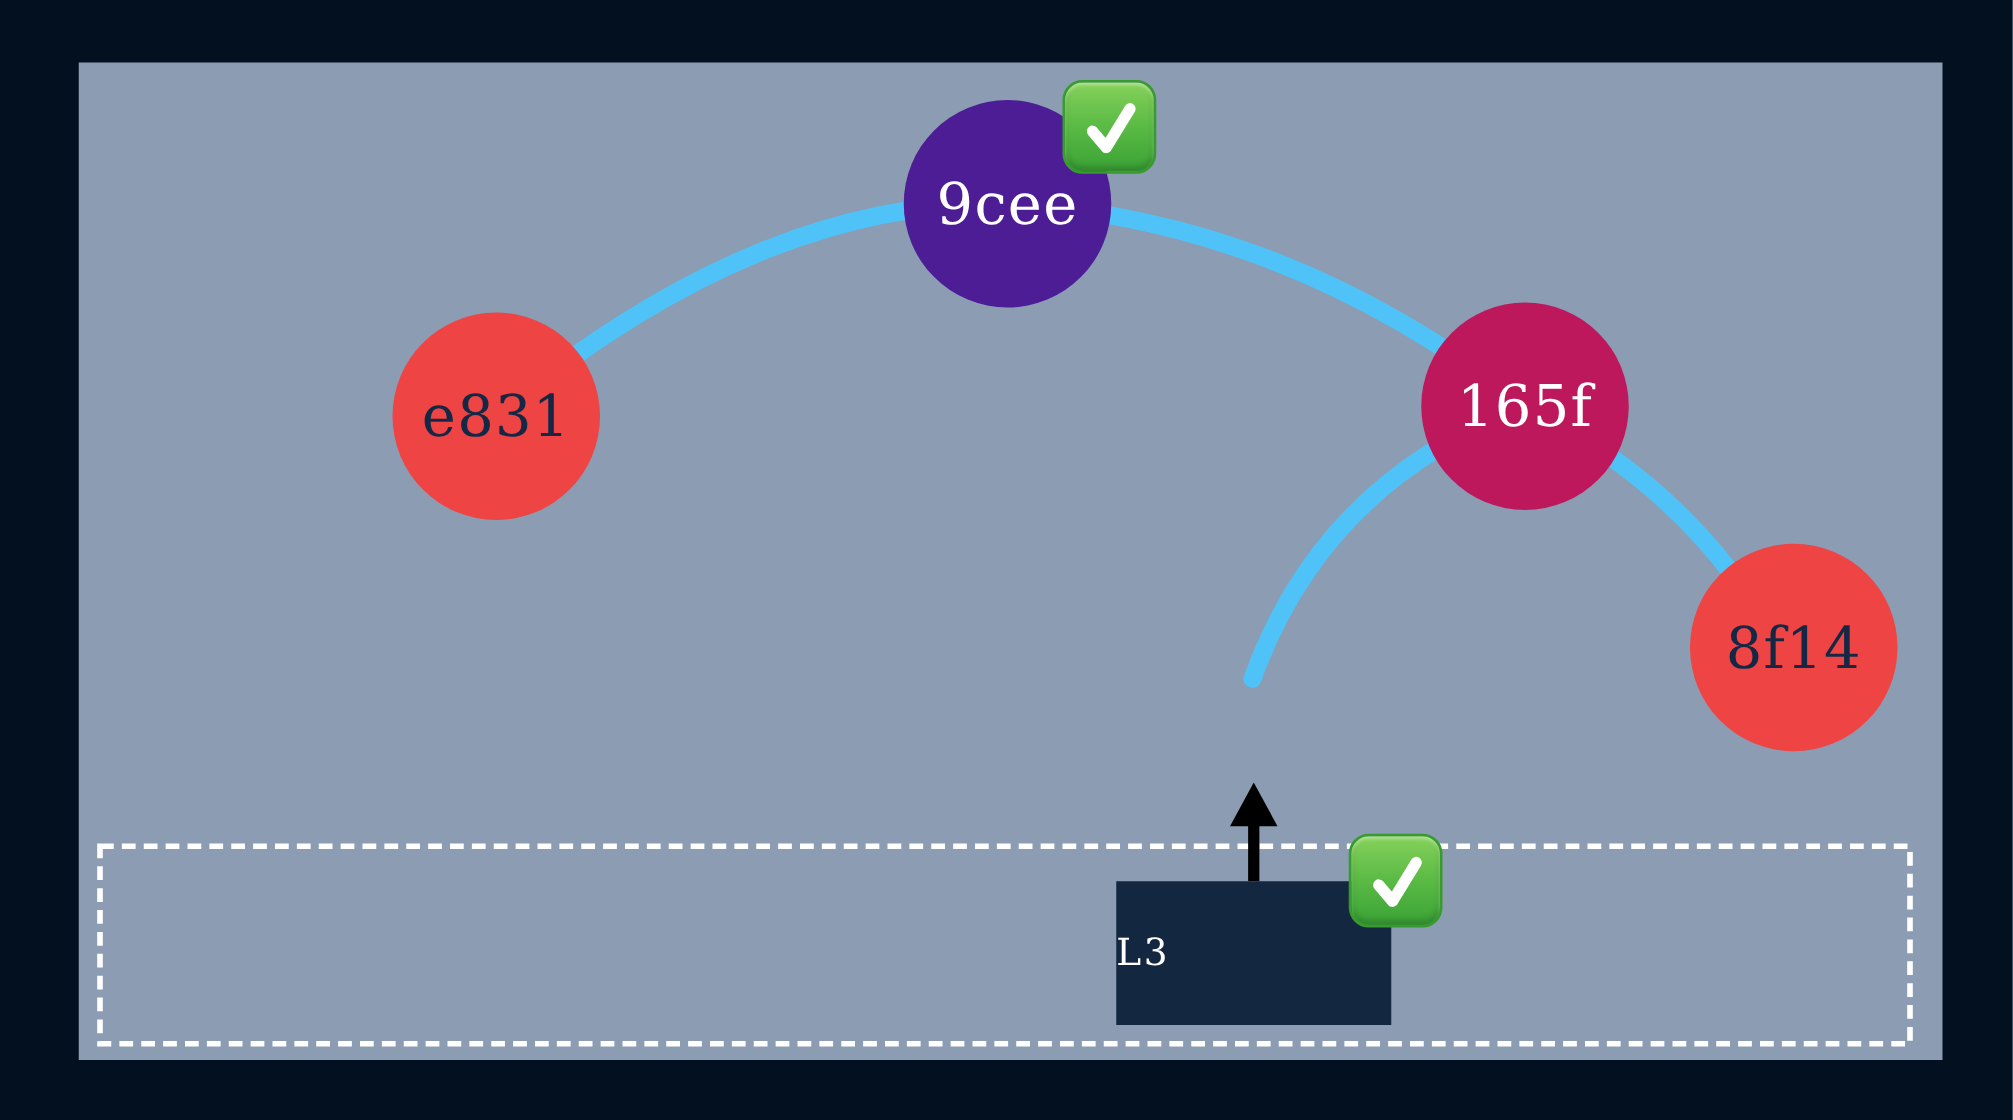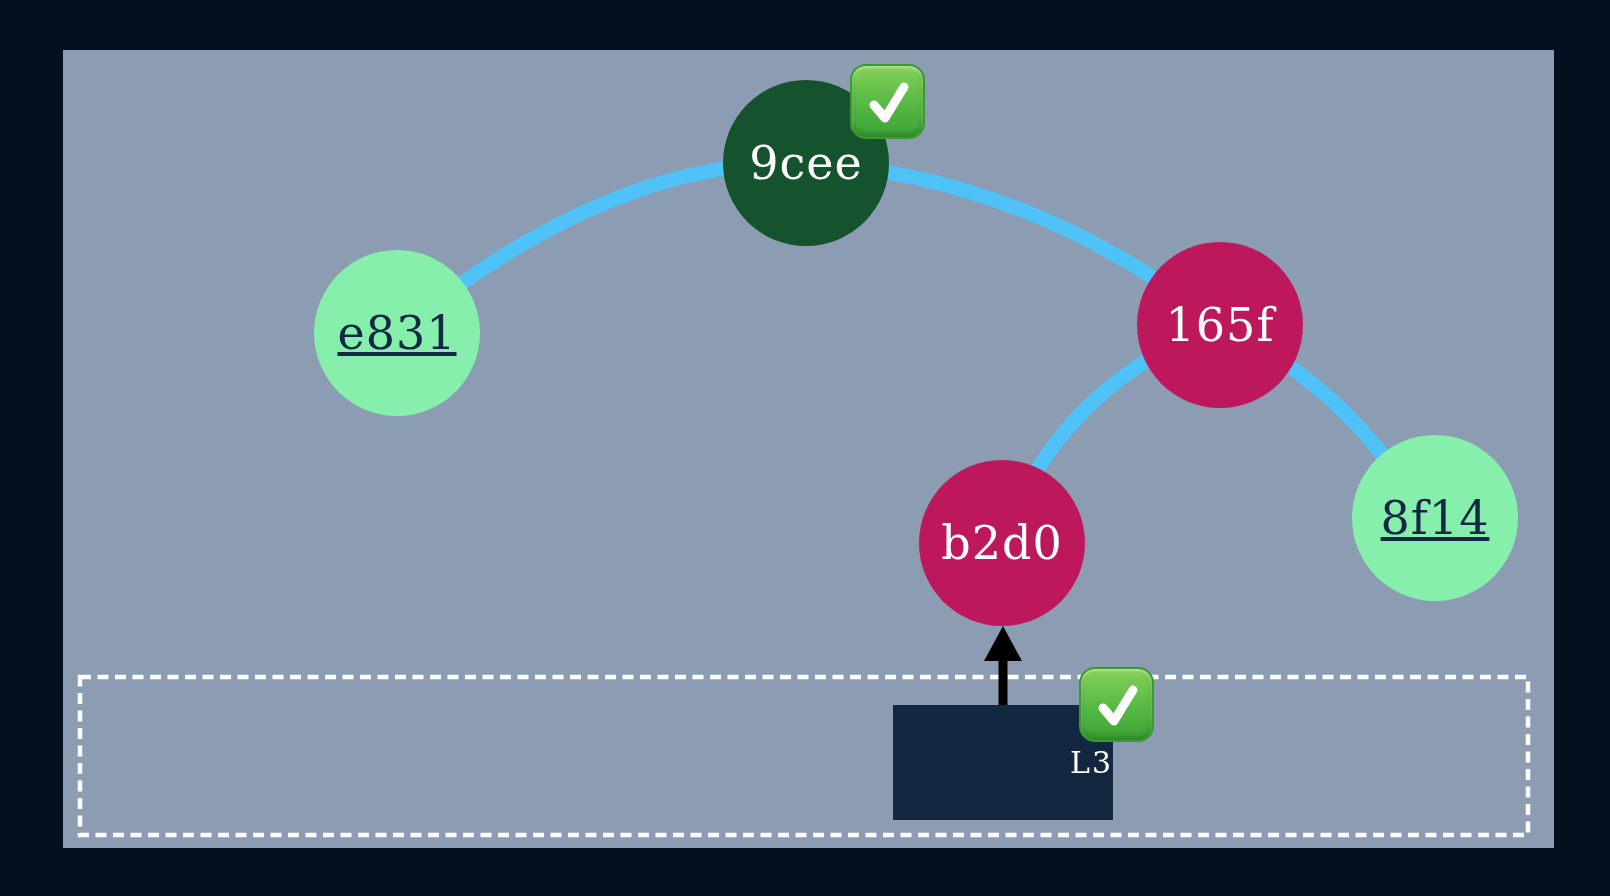--- a/index.html
+++ b/index.html
@@ -12,41 +12,41 @@
     position:absolute;left:63px;top:50px;width:1491px;height:798px;
     background:#8b9cb3;
   }
   .links{position:absolute;left:0;top:0;width:1491px;height:798px;display:block;}
   .edge{fill:none;stroke:#4fc3f7;stroke-width:14.5px;stroke-linecap:round;}
   .node{
     position:absolute;width:166px;height:166px;border-radius:50%;
     display:flex;align-items:center;justify-content:center;
     font-size:46px;letter-spacing:1px;cursor:pointer;
   }
-  .node-navy{background:#14532d;color:#ffffff;}
+  .node-navy{background:#4c1d95;color:#ffffff;}
   .node-gold{background:#be185d;color:#ffffff;}
-  .node-white{background:#86efac;color:#142845;text-decoration:underline;}
+  .node-white{background:#ef4444;color:#142845;}
   .n-9cee{left:660px;top:30px;}
   .n-e831{left:251px;top:200px;}
   .n-165f{left:1074px;top:192px;}
   .n-b2d0{left:856px;top:410px;}
   .n-8f14{left:1289px;top:385px;}
   .badge{
     position:absolute;width:75px;height:75px;border-radius:16px;box-sizing:border-box;
     background:linear-gradient(180deg,#86d15a 0%,#5bbb45 48%,#3aa335 100%);
     border:2px solid #379b2e;
     box-shadow:inset 0 2px 3px rgba(255,255,255,.4), inset 0 -4px 5px rgba(0,0,0,.18);
     display:flex;align-items:center;justify-content:center;
   }
   .badge-9cee{left:787px;top:14px;}
   .badge-l3{left:1016px;top:617px;}
   .l3box{
     position:absolute;left:830px;top:655px;width:220px;height:115px;
     background:#132740;color:#ffffff;
-    display:flex;align-items:center;justify-content:flex-end;
+    display:flex;align-items:center;justify-content:flex-start;
     font-size:30px;letter-spacing:2px;cursor:pointer;
   }
 </style>
 </head>
 <body>
 
 <div class="panel">
 
   <svg class="links" viewBox="0 0 1491 798">
     <path class="edge" d="M 334 283 Q 545 108 743 113"></path>
@@ -63,23 +63,20 @@
   </div>
 
   <div class="node node-white n-e831">
     <span>e831</span>
   </div>
 
   <div class="node node-gold n-165f">
     <span>165f</span>
   </div>
 
-  <div class="node node-gold n-b2d0">
-    <span>b2d0</span>
-  </div>
 
   <div class="node node-white n-8f14">
     <span>8f14</span>
   </div>
 
   <div class="badge badge-9cee">
     <svg width="52" height="52" viewBox="0 0 52 52">
       <polyline points="12,29 23,42 42,11" fill="none" stroke="#ffffff" stroke-width="9" stroke-linecap="round" stroke-linejoin="round"></polyline>
     </svg>
   </div>

